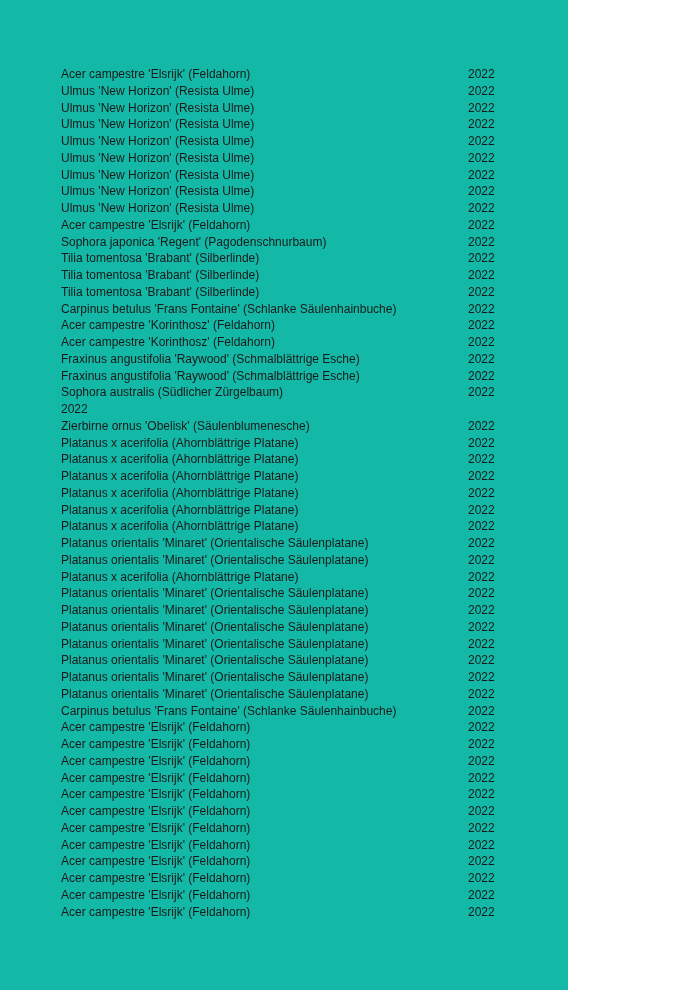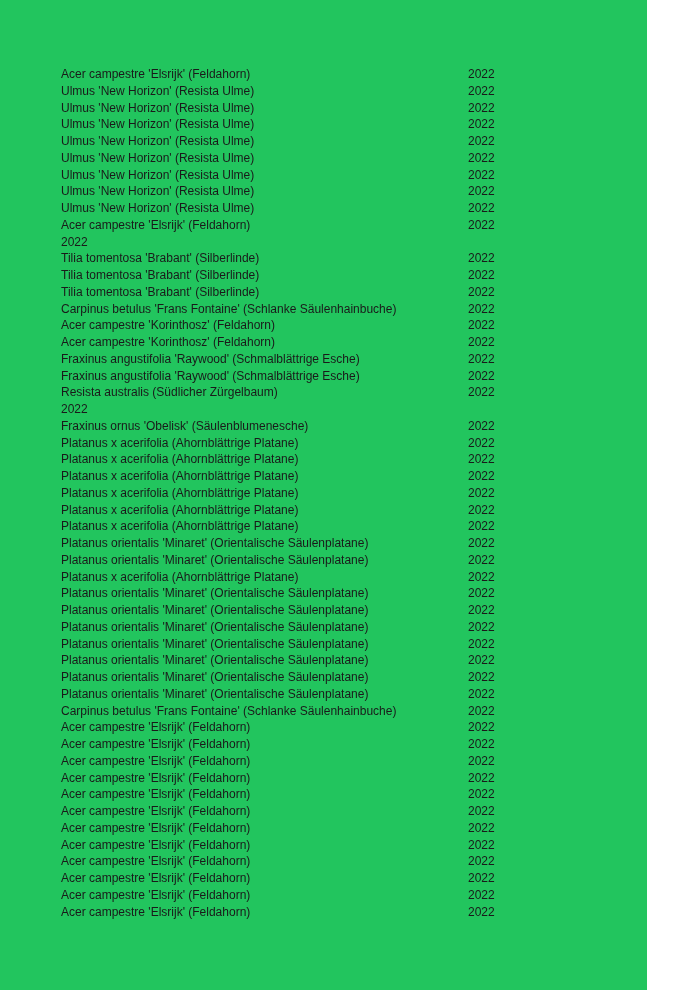--- a/index.html
+++ b/index.html
@@ -2,23 +2,23 @@
 <html><head>
 <meta charset="utf-8">
 <style>
   html, body {
     margin: 0;
     padding: 0;
     background: #ffffff;
   }
   .page {
     position: relative;
-    width: 647px;
+    width: 568px;
     height: 990px;
-    background: #22c55e;
+    background: #14b8a6;
     font-family: "Liberation Sans", sans-serif;
     color: #1a1a1a;
     overflow: hidden;
   }
   .tree-list {
     position: absolute;
     top: 66px;
     left: 61px;
     width: 520px;
   }
@@ -79,20 +79,21 @@
       </div>
       <div class="row">
         <span class="species">Ulmus 'New Horizon' (Resista Ulme)</span>
         <span class="year">2022</span>
       </div>
       <div class="row">
         <span class="species">Acer campestre 'Elsrijk' (Feldahorn)</span>
         <span class="year">2022</span>
       </div>
       <div class="row">
+        <span class="species">Sophora japonica 'Regent' (Pagodenschnurbaum)</span>
         <span class="year">2022</span>
       </div>
       <div class="row">
         <span class="species">Tilia tomentosa 'Brabant' (Silberlinde)</span>
         <span class="year">2022</span>
       </div>
       <div class="row">
         <span class="species">Tilia tomentosa 'Brabant' (Silberlinde)</span>
         <span class="year">2022</span>
       </div>
@@ -114,28 +115,28 @@
       </div>
       <div class="row">
         <span class="species">Fraxinus angustifolia 'Raywood' (Schmalblättrige Esche)</span>
         <span class="year">2022</span>
       </div>
       <div class="row">
         <span class="species">Fraxinus angustifolia 'Raywood' (Schmalblättrige Esche)</span>
         <span class="year">2022</span>
       </div>
       <div class="row">
-        <span class="species">Resista australis (Südlicher Zürgelbaum)</span>
-        <span class="year">2022</span>
-      </div>
-      <div class="row">
-        <span class="year">2022</span>
-      </div>
-      <div class="row">
-        <span class="species">Fraxinus ornus 'Obelisk' (Säulenblumenesche)</span>
+        <span class="species">Sophora australis (Südlicher Zürgelbaum)</span>
+        <span class="year">2022</span>
+      </div>
+      <div class="row">
+        <span class="year">2022</span>
+      </div>
+      <div class="row">
+        <span class="species">Zierbirne ornus 'Obelisk' (Säulenblumenesche)</span>
         <span class="year">2022</span>
       </div>
       <div class="row">
         <span class="species">Platanus x acerifolia (Ahornblättrige Platane)</span>
         <span class="year">2022</span>
       </div>
       <div class="row">
         <span class="species">Platanus x acerifolia (Ahornblättrige Platane)</span>
         <span class="year">2022</span>
       </div>

